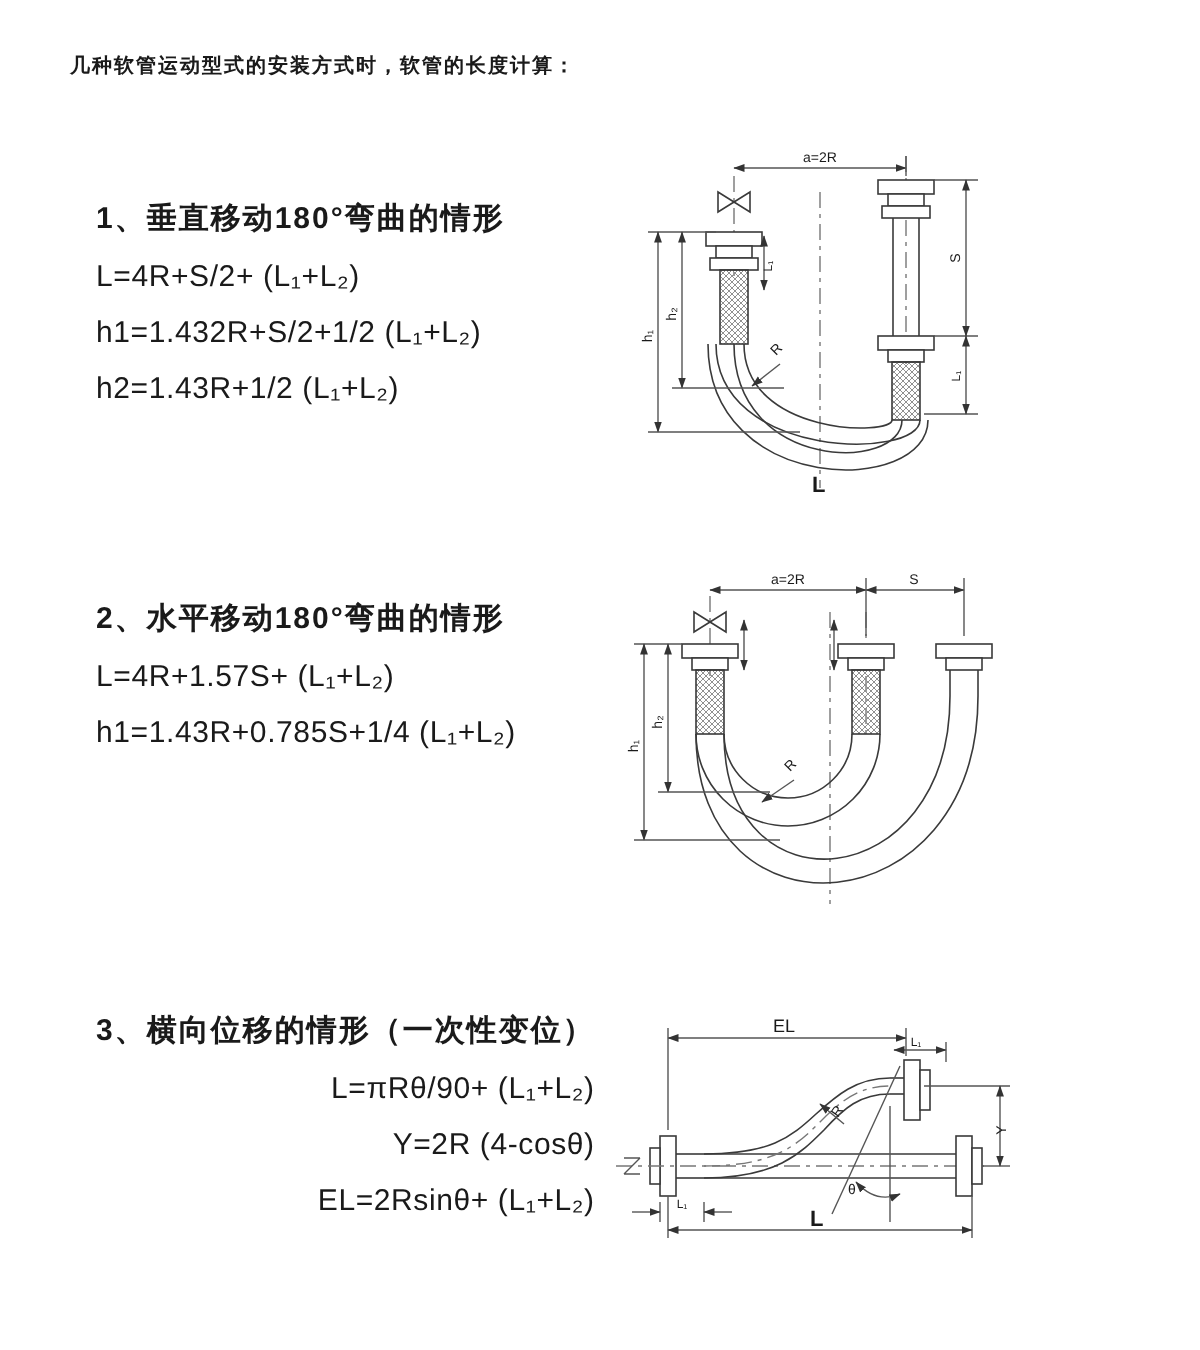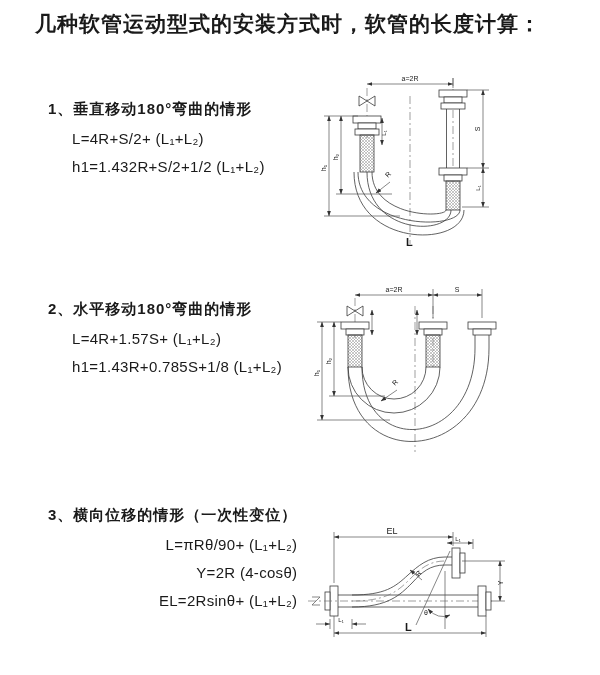--- a/index.html
+++ b/index.html
@@ -2,59 +2,60 @@
 <html><head>
 <meta charset="utf-8">
 <style>
   html,body{margin:0;padding:0;}
   body{
     width:600px;height:675px;background:#ffffff;position:relative;
     font-family:"Liberation Sans","DejaVu Sans",sans-serif;color:#1a1a1a;
     overflow:hidden;
   }
   .title{
-    position:absolute;left:35px;top:10px;font-size:21px;font-weight:bold;
+    position:absolute;left:35px;top:26px;font-size:10px;font-weight:bold;
     letter-spacing:1px;
   }
   .section{position:absolute;left:48px;}
   .heading{font-size:15px;font-weight:bold;letter-spacing:1px;white-space:nowrap;}
-  .formula{font-size:15px;margin-left:24px;margin-top:11px;white-space:nowrap;letter-spacing:0.3px;}
+  .formula{font-size:15px;margin-top:11px;white-space:nowrap;letter-spacing:0.3px;}
   #sec1{top:100px;}
   #sec2{top:300px;}
   #sec3{top:506px;text-align:right;}
   .diag{position:absolute;}
   #d1{left:312px;top:72px;}
   #d2{left:305px;top:278px;}
-  #d3{left:300px;top:503px;margin-top:18px;}
+  #d3{left:300px;top:503px;}
   svg{display:block;}
   svg text{font-family:"Liberation Sans","DejaVu Sans",sans-serif;fill:#1a1a1a;}
   .dimtxt{font-size:7px;}
   .dimtxt-s{font-size:6px;}
   .biglbl{font-size:11px;font-weight:bold;}
   .ellbl{font-size:9px;}
   .line{stroke:#3a3a3a;stroke-width:0.8;fill:none;}
   .thin{stroke:#555;stroke-width:0.7;fill:none;}
   .cl{stroke:#777;stroke-width:0.7;fill:none;stroke-dasharray:8 3 2 3;}
   .flange{fill:#ffffff;stroke:#3a3a3a;stroke-width:0.8;}
 </style>
 </head>
 <body>
 
 <div class="title">几种软管运动型式的安装方式时，软管的长度计算：</div>
 
 <div class="section" id="sec1">
   <div class="heading">1、垂直移动180°弯曲的情形</div>
   <div class="formula">L=4R+S/2+ (L₁+L₂)</div>
   <div class="formula">h1=1.432R+S/2+1/2 (L₁+L₂)</div>
+  <div class="formula">h2=1.43R+1/2 (L₁+L₂)</div>
 </div>
 
 <div class="section" id="sec2">
   <div class="heading">2、水平移动180°弯曲的情形</div>
   <div class="formula">L=4R+1.57S+ (L₁+L₂)</div>
-  <div class="formula">h1=1.43R+0.785S+1/8 (L₁+L₂)</div>
+  <div class="formula">h1=1.43R+0.785S+1/4 (L₁+L₂)</div>
 </div>
 
 <div class="section" id="sec3">
   <div class="heading">3、横向位移的情形（一次性变位）</div>
   <div class="formula">L=πRθ/90+ (L₁+L₂)</div>
   <div class="formula">Y=2R (4-cosθ)</div>
   <div class="formula">EL=2Rsinθ+ (L₁+L₂)</div>
 </div>
 
 <div class="diag" id="d1">

